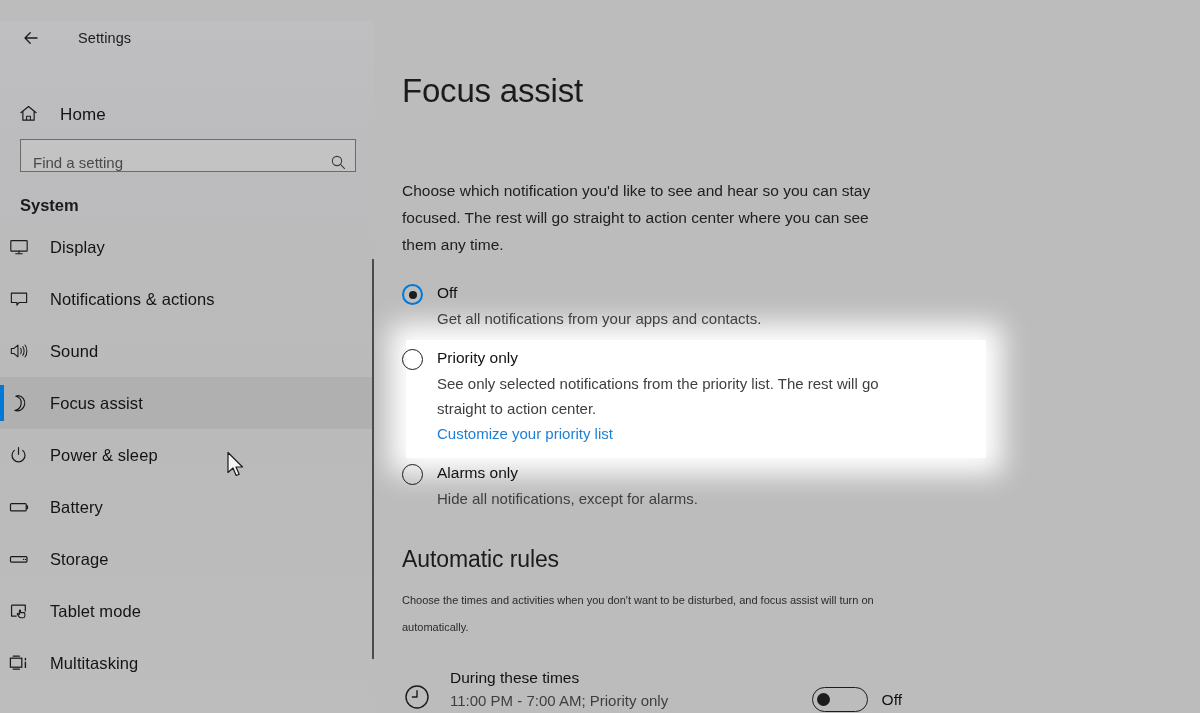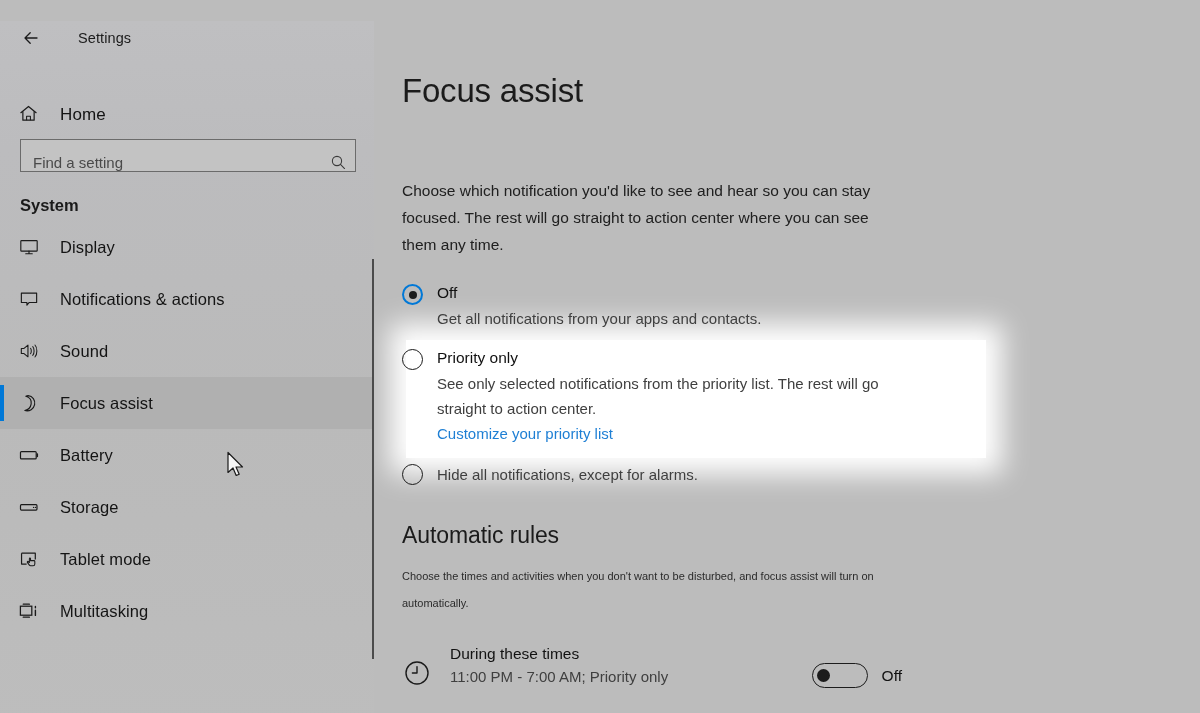--- a/index.html
+++ b/index.html
@@ -39,21 +39,21 @@
     margin-left:34px;
     font-size:14.5px;
     color:#1b1b1b;
     letter-spacing:.1px;
   }
 
   .nav-row {
     height:52px;
     display:flex; align-items:center;
     position:relative;
-    padding-left:18px;
+    padding-left:8px;
   }
   .nav-icon {
     width:30px; height:24px;
     display:flex; align-items:center; justify-content:flex-start;
     color:#1a1a1a;
     flex:0 0 30px;
   }
   .nav-label {
     font-size:16.5px;
     color:#141414;
@@ -323,20 +323,29 @@
     <div class="nav-row selected">
       <span class="accent"></span>
       <span class="nav-icon">
         <svg width="21" height="21" viewBox="0 0 22 22" fill="none" aria-hidden="true">
           <path d="M8.2 3.4c3.9 1 6.1 4.2 5.6 8-0.5 3.6-3.2 6.2-6.6 7 4.9 1.2 9.3-1.6 10.2-6.2.9-4.6-2.1-8.9-6.7-9.4a8 8 0 0 0-2.5.6z" stroke="#1a1a1a" stroke-width="1.2" stroke-linejoin="round"></path>
         </svg>
       </span>
       <span class="nav-label">Focus assist</span>
     </div>
 
+    <div class="nav-row">
+      <span class="nav-icon">
+        <svg width="21" height="21" viewBox="0 0 22 22" fill="none" aria-hidden="true">
+          <path d="M6.6 5.6a6.8 6.8 0 1 0 8.8 0" stroke="#1a1a1a" stroke-width="1.25" stroke-linecap="round"></path>
+          <path d="M11 2.8v7" stroke="#1a1a1a" stroke-width="1.25" stroke-linecap="round"></path>
+        </svg>
+      </span>
+      <span class="nav-label">Power &amp; sleep</span>
+    </div>
 
     <div class="nav-row">
       <span class="nav-icon">
         <svg width="23" height="18" viewBox="0 0 24 18" fill="none" aria-hidden="true">
           <rect x="2.6" y="5.4" width="16.4" height="7.6" rx="1" stroke="#1a1a1a" stroke-width="1.25"></rect>
           <path d="M20.2 7.9v2.6" stroke="#1a1a1a" stroke-width="1.5" stroke-linecap="round"></path>
         </svg>
       </span>
       <span class="nav-label">Battery</span>
     </div>
@@ -395,20 +404,21 @@
 
       <div class="radio-row over-spot">
         <span class="radio-mark"></span>
         <div class="radio-label">Priority only</div>
         <div class="radio-sub">See only selected notifications from the priority list. The rest will go straight to action center.</div>
         <a class="radio-link">Customize your priority list</a>
       </div>
 
       <div class="radio-row">
         <span class="radio-mark"></span>
+        <div class="radio-label">Alarms only</div>
         <div class="radio-sub">Hide all notifications, except for alarms.</div>
       </div>
     </div>
 
     <div id="auto-rules">
       <div id="auto-title">Automatic rules</div>
       <div id="auto-desc">Choose the times and activities when you don't want to be disturbed, and focus assist will turn on automatically.</div>
 
       <div id="rule-row">
         <span id="rule-icon">

